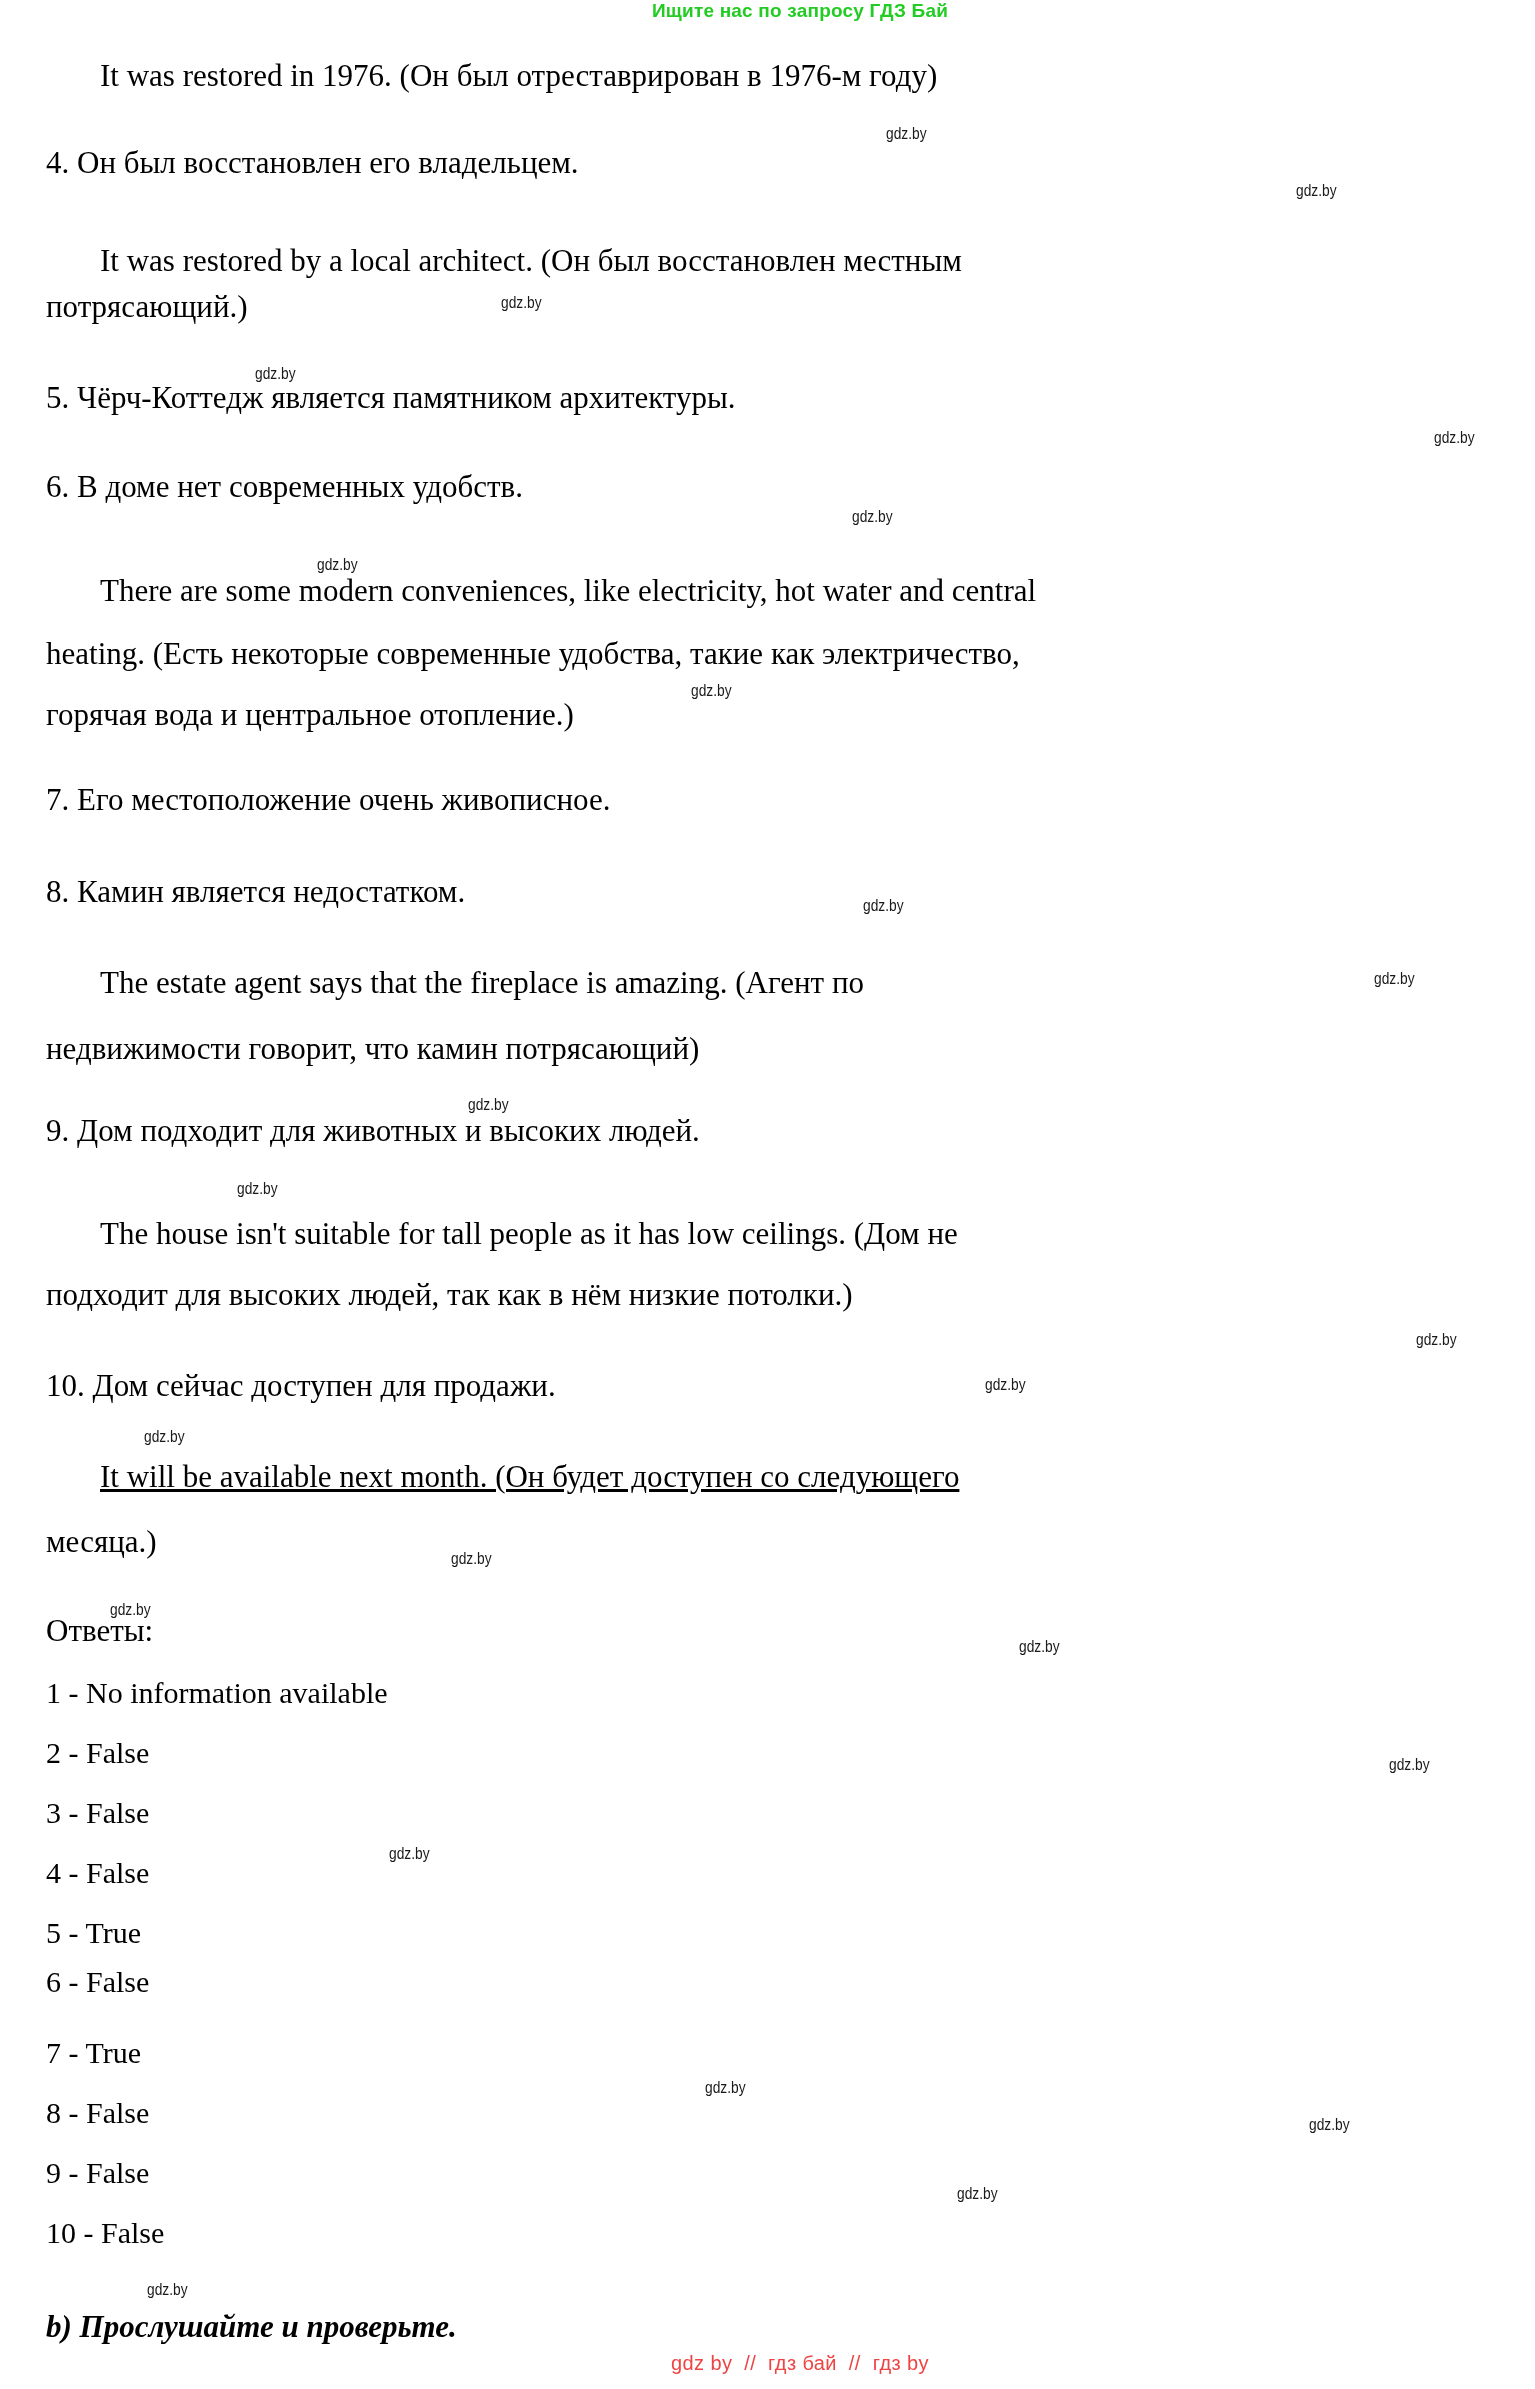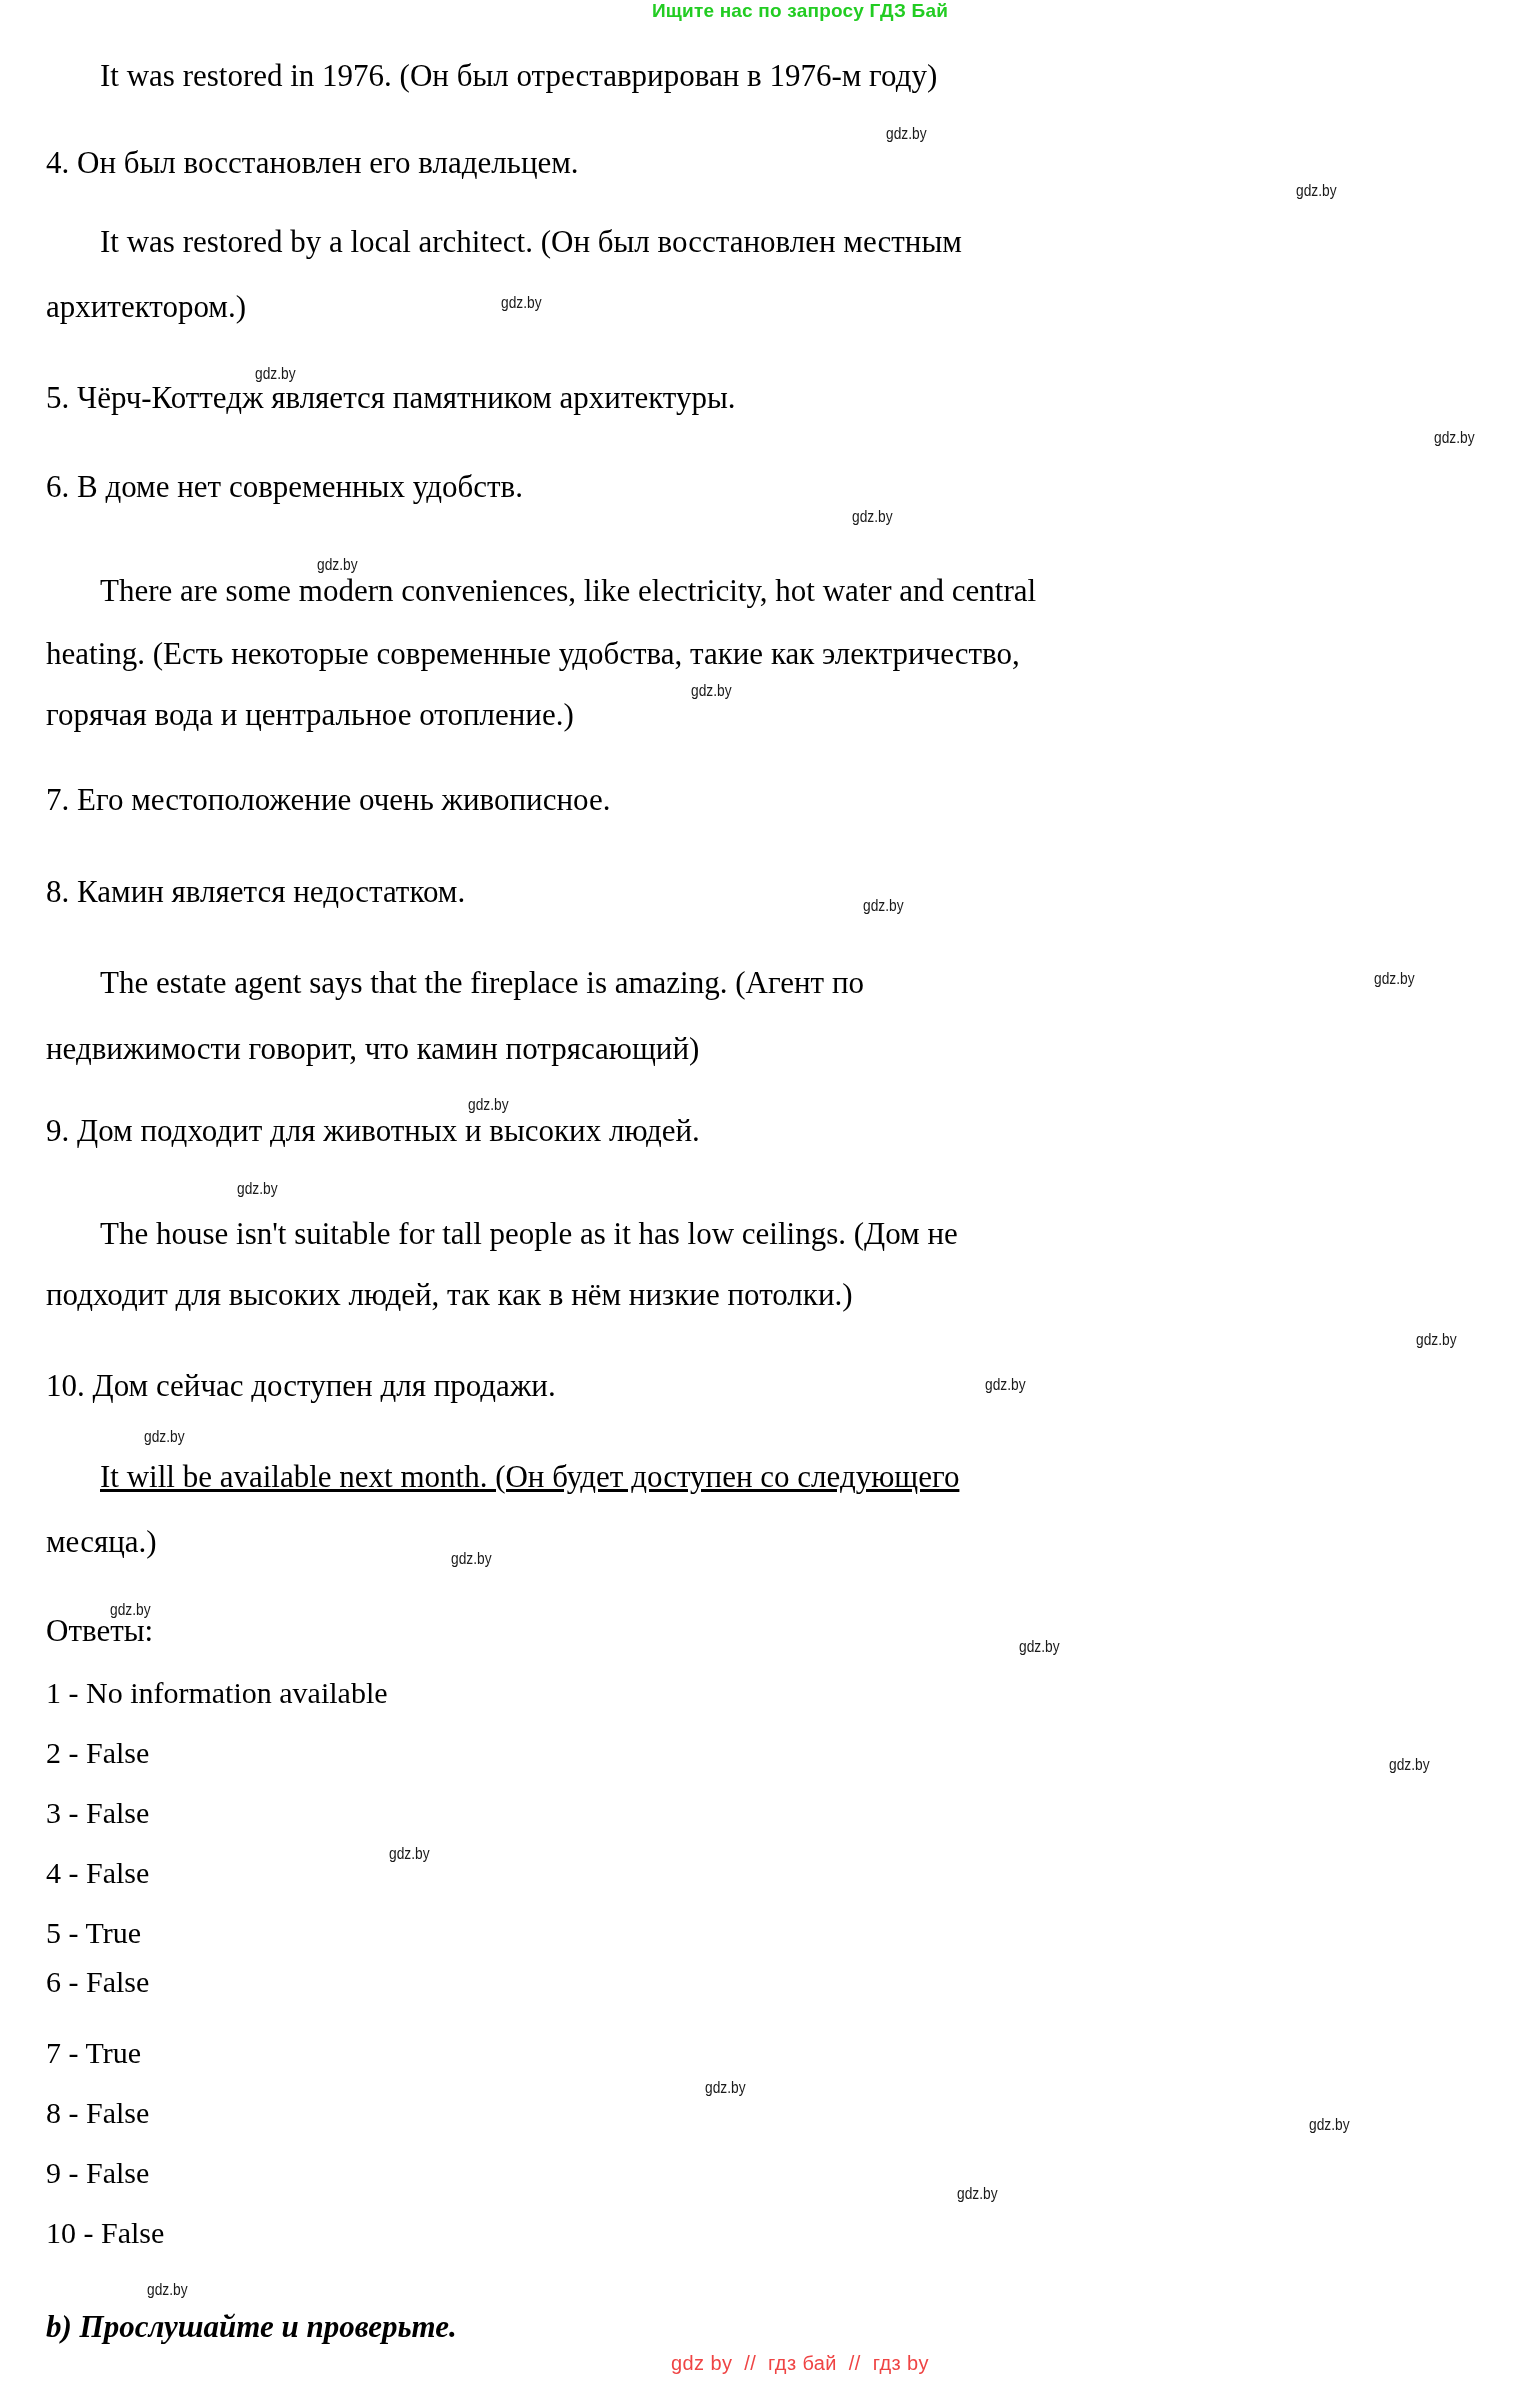--- a/index.html
+++ b/index.html
@@ -87,22 +87,22 @@
 </head>
 <body>
 
 <div id="page">
 
   <div class="promo-banner" style="color: rgb(34, 204, 34);">Ищите нас по запросу ГДЗ Бай</div>
 
   <div id="body-text">
       <div class="line ind" style="top: 58px;">It was restored in 1976. (Он был отреставрирован в 1976-м году)</div>
       <div class="line num" style="top: 145px;">4. Он был восстановлен его владельцем.</div>
-      <div class="line ind" style="top: 224px;">It was restored by a local architect. (Он был восстановлен местным</div>
-      <div class="line cont" style="top: 289px;">архитектором.)</div>
+      <div class="line ind" style="top: 243px;">It was restored by a local architect. (Он был восстановлен местным</div>
+      <div class="line cont" style="top: 289px;">потрясающий.)</div>
       <div class="line num" style="top: 380px;">5. Чёрч-Коттедж является памятником архитектуры.</div>
       <div class="line num" style="top: 469px;">6. В доме нет современных удобств.</div>
       <div class="line ind" style="top: 573px;">There are some modern conveniences, like electricity, hot water and central</div>
       <div class="line cont" style="top: 636px;">heating. (Есть некоторые современные удобства, такие как электричество,</div>
       <div class="line cont" style="top: 697px;">горячая вода и центральное отопление.)</div>
       <div class="line num" style="top: 782px;">7. Его местоположение очень живописное.</div>
       <div class="line num" style="top: 874px;">8. Камин является недостатком.</div>
       <div class="line ind" style="top: 965px;">The estate agent says that the fireplace is amazing. (Агент по</div>
       <div class="line cont" style="top: 1031px;">недвижимости говорит, что камин потрясающий)</div>
       <div class="line num" style="top: 1113px;">9. Дом подходит для животных и высоких людей.</div>

